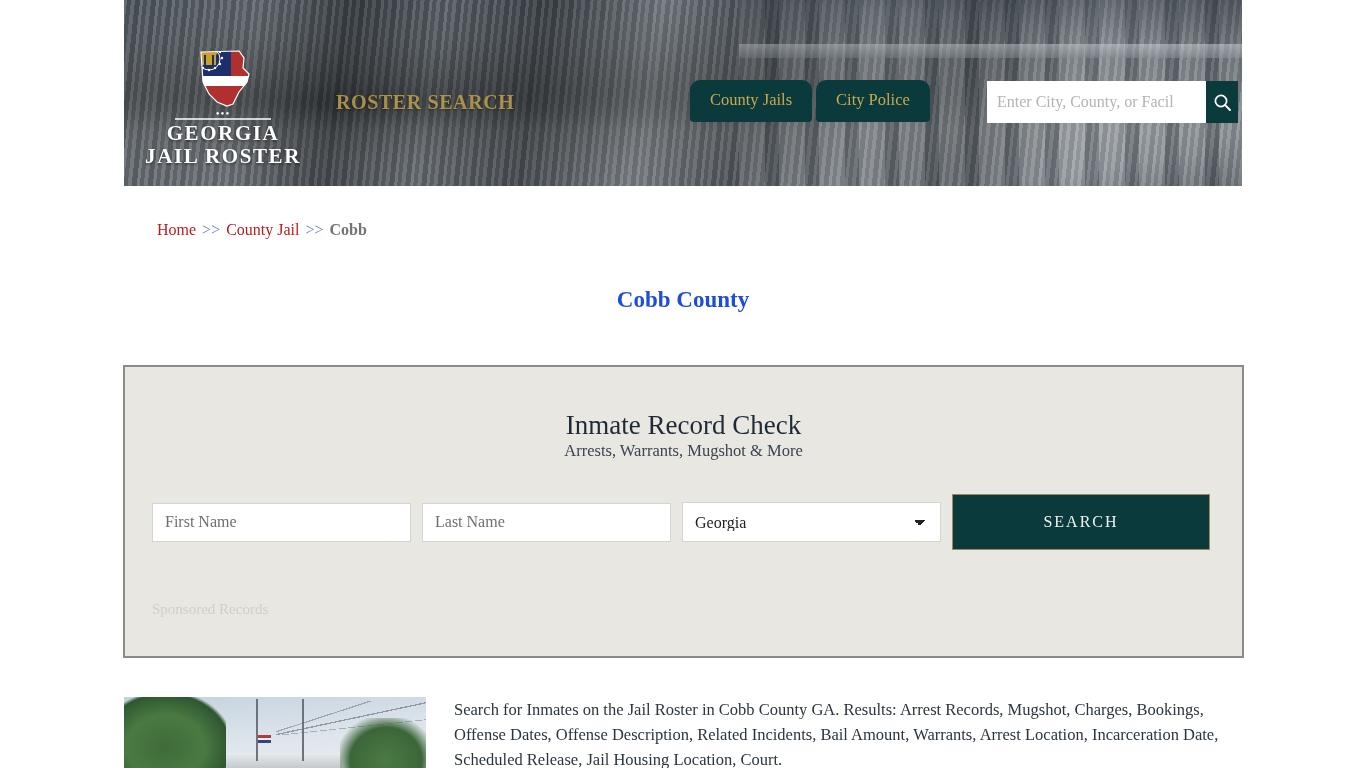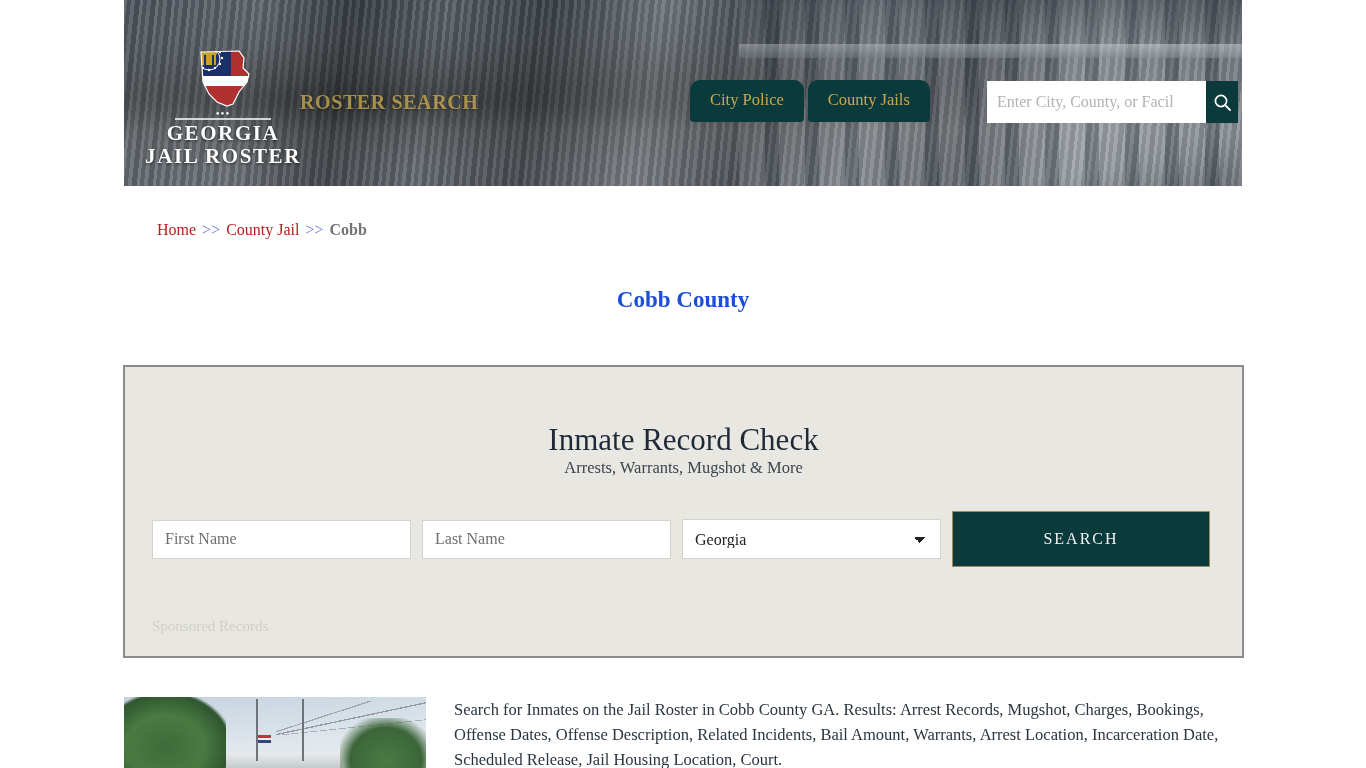--- a/index.html
+++ b/index.html
@@ -71,21 +71,21 @@
   .brand-line1, .brand-line2 {
     font-family: "Liberation Serif", "DejaVu Serif", serif;
     font-weight: bold; color: #ffffff;
     letter-spacing: 1.6px; line-height: 1.08;
     text-shadow: 0 1px 3px rgba(0,0,0,0.6);
   }
   .brand-line1 { font-size: 21px; }
   .brand-line2 { font-size: 21px; }
 
   .roster-search-word {
-    position: absolute; left: 300px; top: 91px;
+    position: absolute; left: 336px; top: 91px;
     font-size: 20px; font-weight: bold; letter-spacing: 0.6px;
     color: #c8a94e; opacity: .78;
     text-shadow: 0 1px 2px rgba(0,0,0,0.45);
     font-family: "Liberation Serif", "DejaVu Serif", serif;
   }
 
   .nav-tabs { position: absolute; left: 690px; top: 80px; display: flex; gap: 4px; }
   .nav-tab {
     background: #0b3a3d;
     color: #c8a94e;
@@ -137,22 +137,22 @@
   }
 
   
   .record-panel {
     position: absolute; left: 123px; top: 365px;
     width: 1121px; height: 293px;
     background: #e8e7e1;
     border: 2px solid #8b8b8b;
   }
   .record-title {
-    margin-top: 55px; text-align: center;
-    font-size: 31px; color: #1f2937; font-weight: normal;
+    margin-top: 43px; text-align: center;
+    font-size: 27px; color: #1f2937; font-weight: normal;
     font-family: "Liberation Serif", "DejaVu Serif", serif;
   }
   .record-sub {
     text-align: center;
     font-size: 16.5px; color: #3c4450;
     font-family: "Liberation Serif", "DejaVu Serif", serif;
   }
   .record-form {
     margin: 33px 0 0 27px;
     display: flex; align-items: center; gap: 11px;
@@ -282,22 +282,22 @@
       </svg>
     </div>
     <div class="brand-rule"></div>
     <div class="brand-line1">GEORGIA</div>
     <div class="brand-line2">JAIL ROSTER</div>
   </div>
 
   <div class="roster-search-word">ROSTER SEARCH</div>
 
   <div class="nav-tabs">
+    <div class="nav-tab">County Jails</div>
     <div class="nav-tab">City Police</div>
-    <div class="nav-tab">County Jails</div>
   </div>
 
   <div class="header-search">
     <input class="header-search-input" type="text" placeholder="Enter City, County, or Facil" style="">
     <button class="header-search-btn">
       <svg width="19" height="19" viewBox="0 0 19 19" aria-hidden="true">
         <circle cx="8" cy="8" r="5.6" fill="none" stroke="#ffffff" stroke-width="1.7"></circle>
         <line x1="12.2" y1="12.2" x2="17" y2="17" stroke="#ffffff" stroke-width="1.9" stroke-linecap="round"></line>
       </svg>
     </button>

